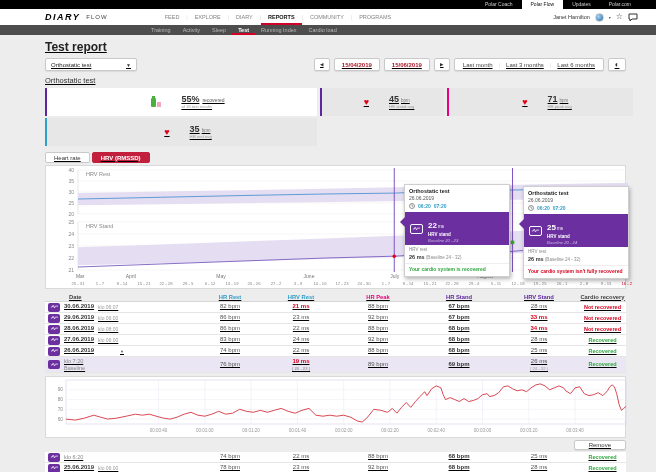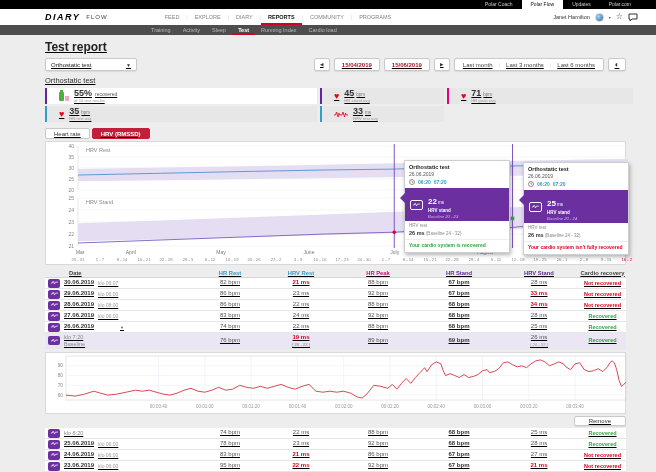--- a/index.html
+++ b/index.html
@@ -46,22 +46,22 @@
   .date-box { width:46px; font-weight:bold; color:#a81324; }
   .range-group { padding:0 2px; }
   .range-item { padding:0 6px; font-size:6px; color:#444; }
   .range-sep { color:#ddd; font-size:6px; }
   .btn.circle { width:18px; font-size:8px; padding-bottom:1px; }
 
   .section-title { font-size:7.5px; color:#333; margin:5px 0 3px; }
 
   
   .cards { display:grid; grid-template-columns:272px 124px 186px; gap:2px 3px; }
-  .card { height:16px; background:#e7e7e7; border-left:2px solid #999; display:flex; align-items:center;
-    padding-left:12px; gap:5px; }
+  .card { height:28px; background:#e7e7e7; border-left:2px solid #999; display:flex; align-items:center;
+    padding-left:12px; gap:20px;justify-content:center; }
   .card.white { background:#fff; }
   .card-row { display:flex; align-items:baseline; }
   .card-val { font-size:9px; font-weight:bold; color:#333; }
   .card-unit { font-size:4.5px; color:#777; margin-left:2px; }
   .card-lbl { font-size:5px; color:#555; margin-left:3px; }
   .card-sub { font-size:4.2px; color:#9a9a9a; line-height:1.2; }
   .heart { color:#e60017; font-size:9px; line-height:9px; }
   .battery { display:flex; align-items:flex-end; gap:1px; }
   .bat-g { width:5px; height:9px; background:#4caf3e; border-radius:1px; position:relative; }
   .bat-g::before { content:""; position:absolute; top:-1.5px; left:1px; width:3px; height:1.5px; background:#4caf3e; }
@@ -242,32 +242,20 @@
       </div>
     </div>
     <div class="card" style="border-left-color:#2f9ec9;">
       <span class="heart">♥</span>
       <div>
         <div class="card-row">
             <span class="card-val">35</span>
             <span class="card-unit">bpm</span>
           </div>
         <div class="card-sub">HR rest avg</div>
-      </div>
-    </div>
-    <div class="card" style="border-left-color:#2f9ec9;">
-      <svg width="14" height="8" viewBox="0 0 14 8">
-          <path d="M0 5 h1.5 l1 -3 1.5 5 1 -4 0.8 2 H8 l1 -3 1.5 5 1 -4 0.8 2 H14" stroke="#e3001b" stroke-width="0.8" fill="none"></path>
-        </svg>
-      <div>
-        <div class="card-row">
-            <span class="card-val">33</span>
-            <span class="card-unit">ms</span>
-          </div>
-        <div class="card-sub">HRV rest avg</div>
       </div>
     </div>
   </div>
 
   <div class="tabs">
     <div class="tab">Heart rate</div>
     <div class="tab active">HRV (RMSSD)</div>
   </div>
 
   <div class="chart-panel">

